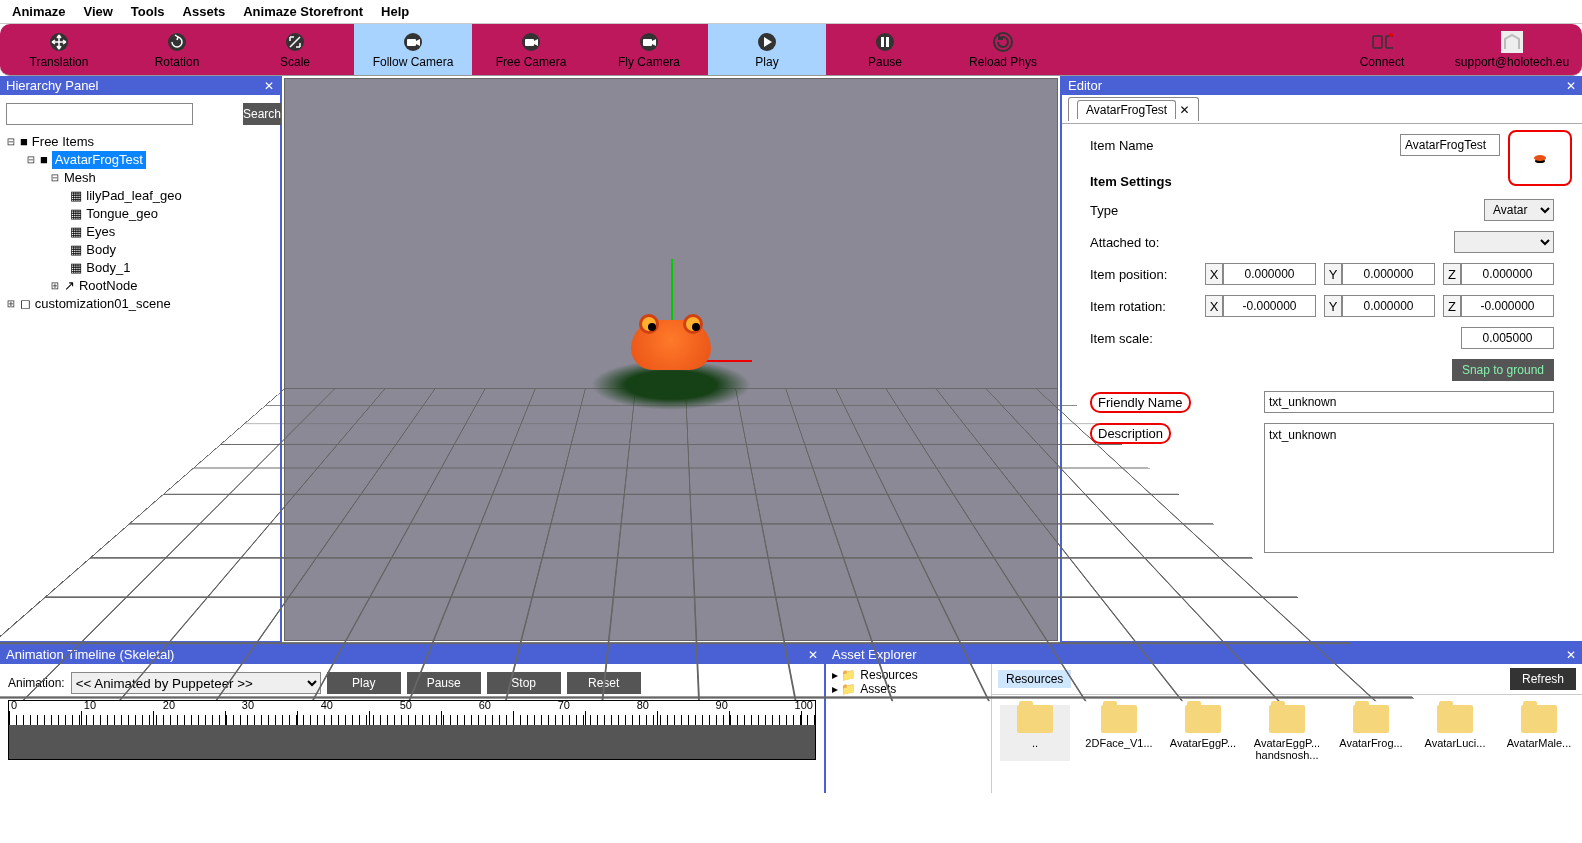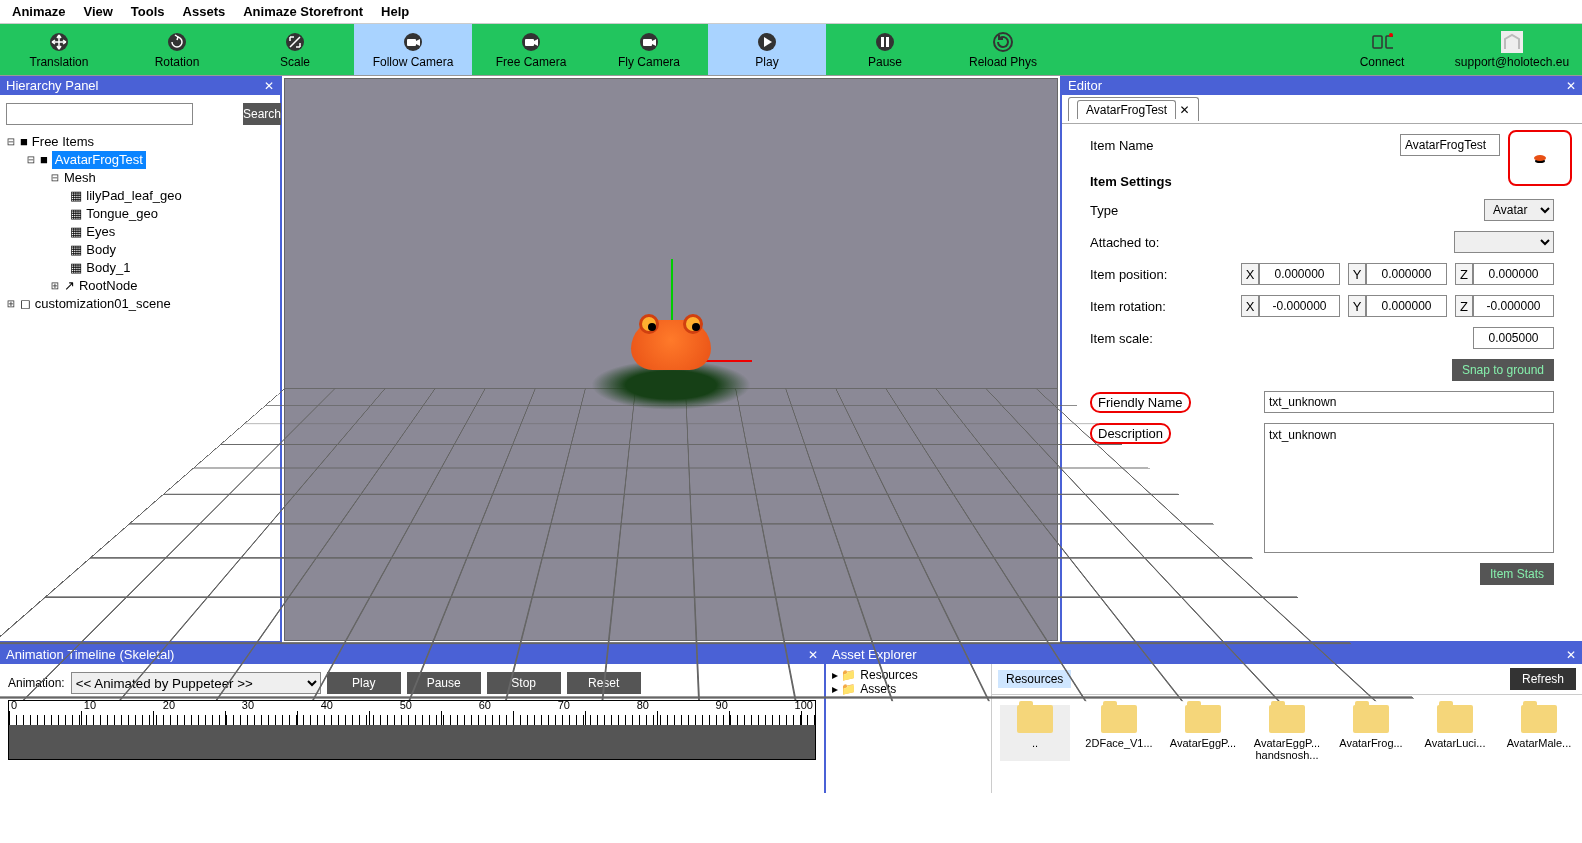--- a/index.html
+++ b/index.html
@@ -1,21 +1,21 @@
 <!DOCTYPE html>
 <html><head>
 <meta charset="utf-8">
 <style>
 * { box-sizing: border-box; margin: 0; padding: 0; font-family: "Segoe UI", Arial, sans-serif; }
 body { font-size: 12px; background: #fff; overflow: hidden; }
 
 .menubar { display: flex; gap: 18px; padding: 4px 12px; border-bottom: 1px solid #ccc; background: #fff; font-size: 13px; font-weight: bold; }
 .menubar span { cursor: pointer; }
 
-.toolbar { display: flex; background: #22c55e; border-bottom: 1px solid #999; height: 52px; }
+.toolbar { display: flex; background: #be185d; border-bottom: 1px solid #999; height: 52px; border-radius: 10px; }
 .tool-btn { display: flex; flex-direction: column; align-items: center; justify-content: center; width: 118px; height: 100%; cursor: pointer; font-size: 12px; gap: 2px; }
 .tool-btn.active { background: #a9d3ff; }
 .tool-btn .ico { width: 22px; height: 22px; display:flex; align-items:center; justify-content:center; }
 .tool-right { margin-left: auto; display:flex; }
 .tool-right .tool-btn { width: 120px; }
 
 .main-area { display: flex; height: 567px; }
 
 .panel-header { background: #4a61d6; color: #fff; padding: 2px 6px; font-size: 13px; display:flex; align-items:center;justify-content:space-between; }
 .panel-header .close-x { margin-left:auto; cursor:pointer; font-size:12px; }
@@ -50,21 +50,21 @@
 .ed-tab { border-bottom:1px solid #aaa; padding:2px 6px; }
 .ed-tab span { display:inline-block; border:1px solid #888; border-bottom:none; padding:2px 8px; background:#fff; border-radius:3px 3px 0 0; font-size:12px; }
 .ed-body { padding: 10px 28px; overflow:auto; flex:1; font-size:13px; position:relative; }
 .ed-row { display:flex; align-items:center; margin-bottom:10px; }
 .ed-row .lbl { width: 180px; }
 .ed-row input[type=text], .ed-row select { height:22px; border:1px solid #888; padding:0 4px; font-size:12px; }
 .ed-row input.name { width: 100px; }
 .xyz { display:flex; gap:8px; margin-left:auto; }
 .xyz .cell { display:flex; }
 .xyz .cell span { width:18px; height:22px; border:1px solid #888; display:flex; align-items:center; justify-content:center; background:#f4f4f4; }
-.xyz .cell input { width:81px; text-align:center; }
+.xyz .cell input { width:93px; text-align:center; }
 .ed-btn { background:#555; color:#86efac; border:none; padding:4px 10px; cursor:pointer; font-size:12px;text-align:center; }
 .thumb-box { position:absolute; top:6px; right:10px; width:64px; height:56px; border:2px solid #e00; border-radius:8px; display:flex; align-items:center; justify-content:center; }
 .thumb-box::after { content:""; width:12px; height:6px; background:#e85015; border-radius:50%; box-shadow: 0 3px 0 -1px #000; }
 .hl { border:2px solid #e00; border-radius:10px; padding:1px 6px; display:inline-block; }
 textarea.desc { width: 290px; height:130px; border:1px solid #888; resize:none; font-size:12px; padding:4px; }
 
 .bottom { display:flex; height: 150px; }
 
 .timeline { flex:1; border-top:2px solid #4a61d6; border-right:2px solid #4a61d6; display:flex; flex-direction:column; }
 .tl-body { padding:8px; flex:1; background:#fff; }
@@ -330,23 +330,20 @@
           <button class="ed-btn" style="margin-left:auto">Snap to ground</button>
         </div>
       <div class="ed-row">
         <span class="hl">Friendly Name</span>
         <input type="text" style="margin-left: auto; width: 290px;" value="txt_unknown">
       </div>
       <div class="ed-row" style="align-items:flex-start">
         <span class="hl">Description</span>
         <textarea class="desc" style="margin-left: auto;">txt_unknown</textarea>
       </div>
-      <div class="ed-row">
-          <button class="ed-btn" style="margin-left:auto">Item Stats</button>
-        </div>
     </div>
   </div>
 </div>
 
 <div class="bottom">
   <div class="timeline">
     <div class="panel-header">
       <span>Animation Timeline (Skeletal)</span>
       <span class="close-x">✕</span>
     </div>

